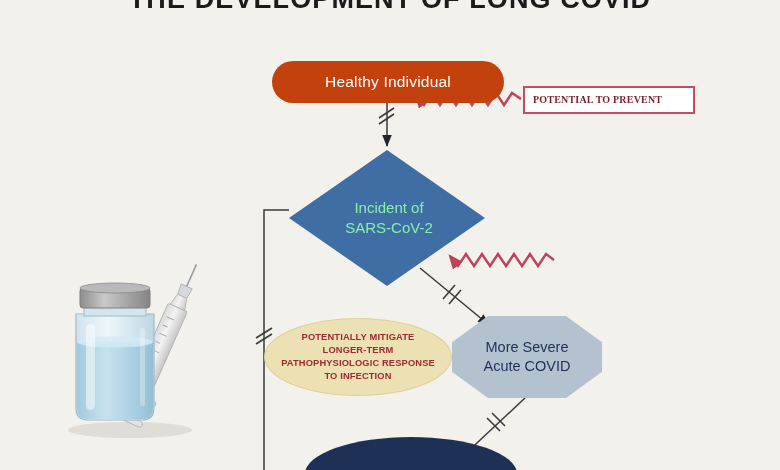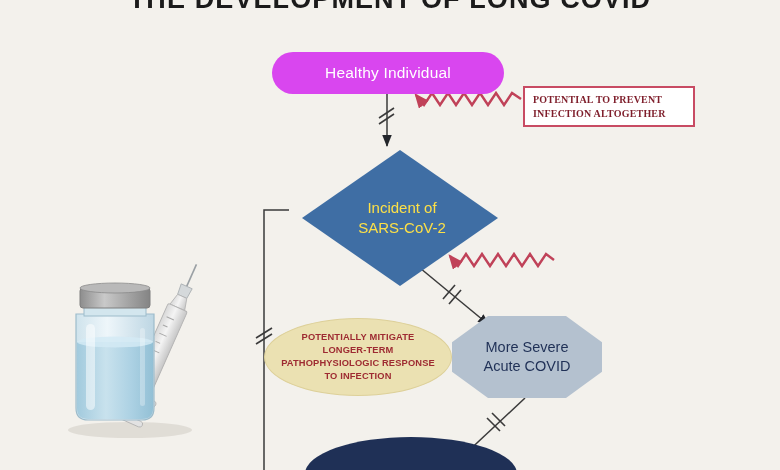--- a/index.html
+++ b/index.html
@@ -46,36 +46,36 @@
   .node {
     position: absolute;
     display: flex;
     align-items: center;
     justify-content: center;
     text-align: center;
     box-sizing: border-box;
   }
   #healthy-node {
     left: 272px;
-    top: 52px;
+    top: 61px;
     width: 232px;
     height: 42px;
     border-radius: 21px;
-    background: #d946ef;
+    background: #c2410c;
     color: #ffffff;
     font-size: 15.5px;
     letter-spacing: .2px;
   }
   #diamond-node {
-    left: 302px;
+    left: 289px;
     top: 150px;
     width: 196px;
     height: 136px;
     background: #3f6ea4;
-    color: #fde047;
+    color: #86efac;
     font-size: 15px;
     line-height: 1.32;
     clip-path: polygon(50% 0%, 100% 50%, 50% 100%, 0% 50%);
     padding-left: 4px;
   }
   #octagon-node {
     left: 452px;
     top: 316px;
     width: 150px;
     height: 82px;
@@ -216,21 +216,20 @@
     <div>
       <div>More Severe</div>
       <div>Acute COVID</div>
     </div>
   </div>
 
   <div class="node" id="bottom-ellipse"></div>
 
   <div class="callout" id="callout-prevent">
     <div>POTENTIAL TO PREVENT</div>
-    <div>INFECTION ALTOGETHER</div>
   </div>
 
 
   <svg id="vaccine" viewBox="0 0 172 190" xmlns="http://www.w3.org/2000/svg">
     <defs>
       <linearGradient id="vialLiquid" x1="0" y1="0" x2="1" y2="0">
         <stop offset="0%" stop-color="#9ec8dc"></stop>
         <stop offset="38%" stop-color="#c5e0ec"></stop>
         <stop offset="72%" stop-color="#a8cfe2"></stop>
         <stop offset="100%" stop-color="#8fbed4"></stop>

